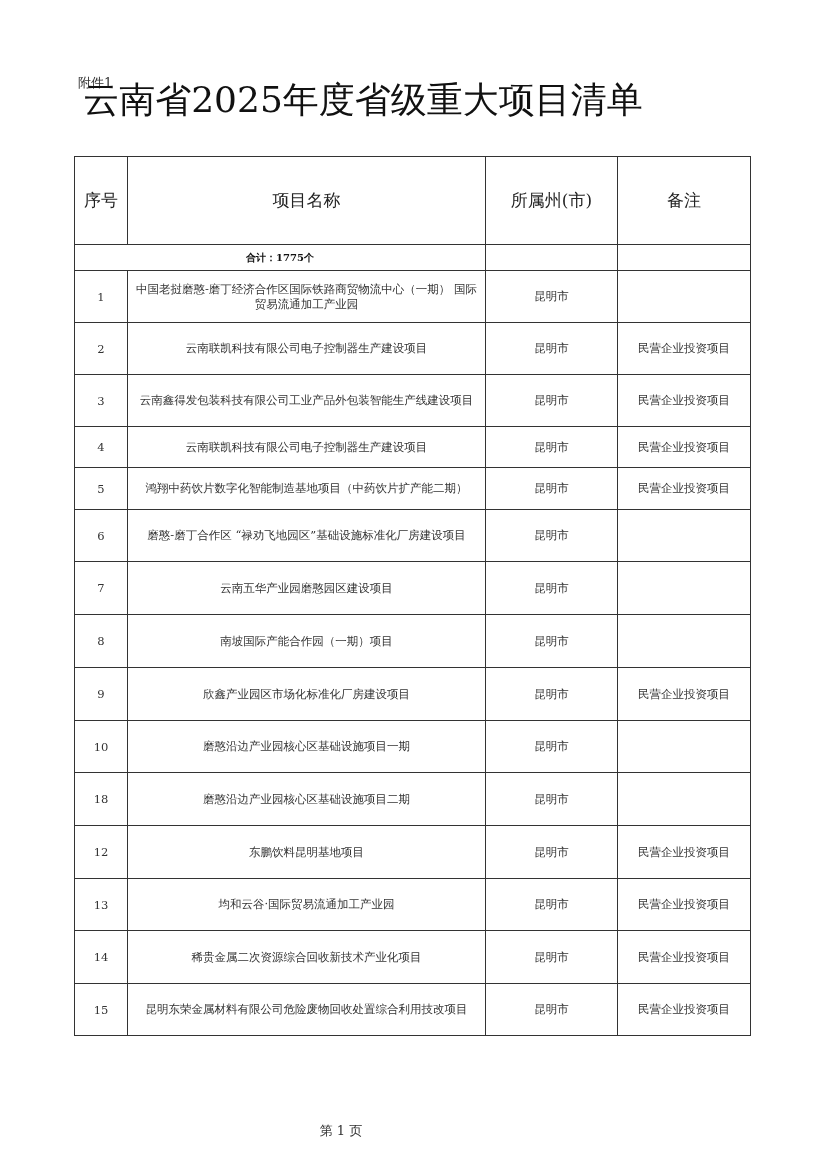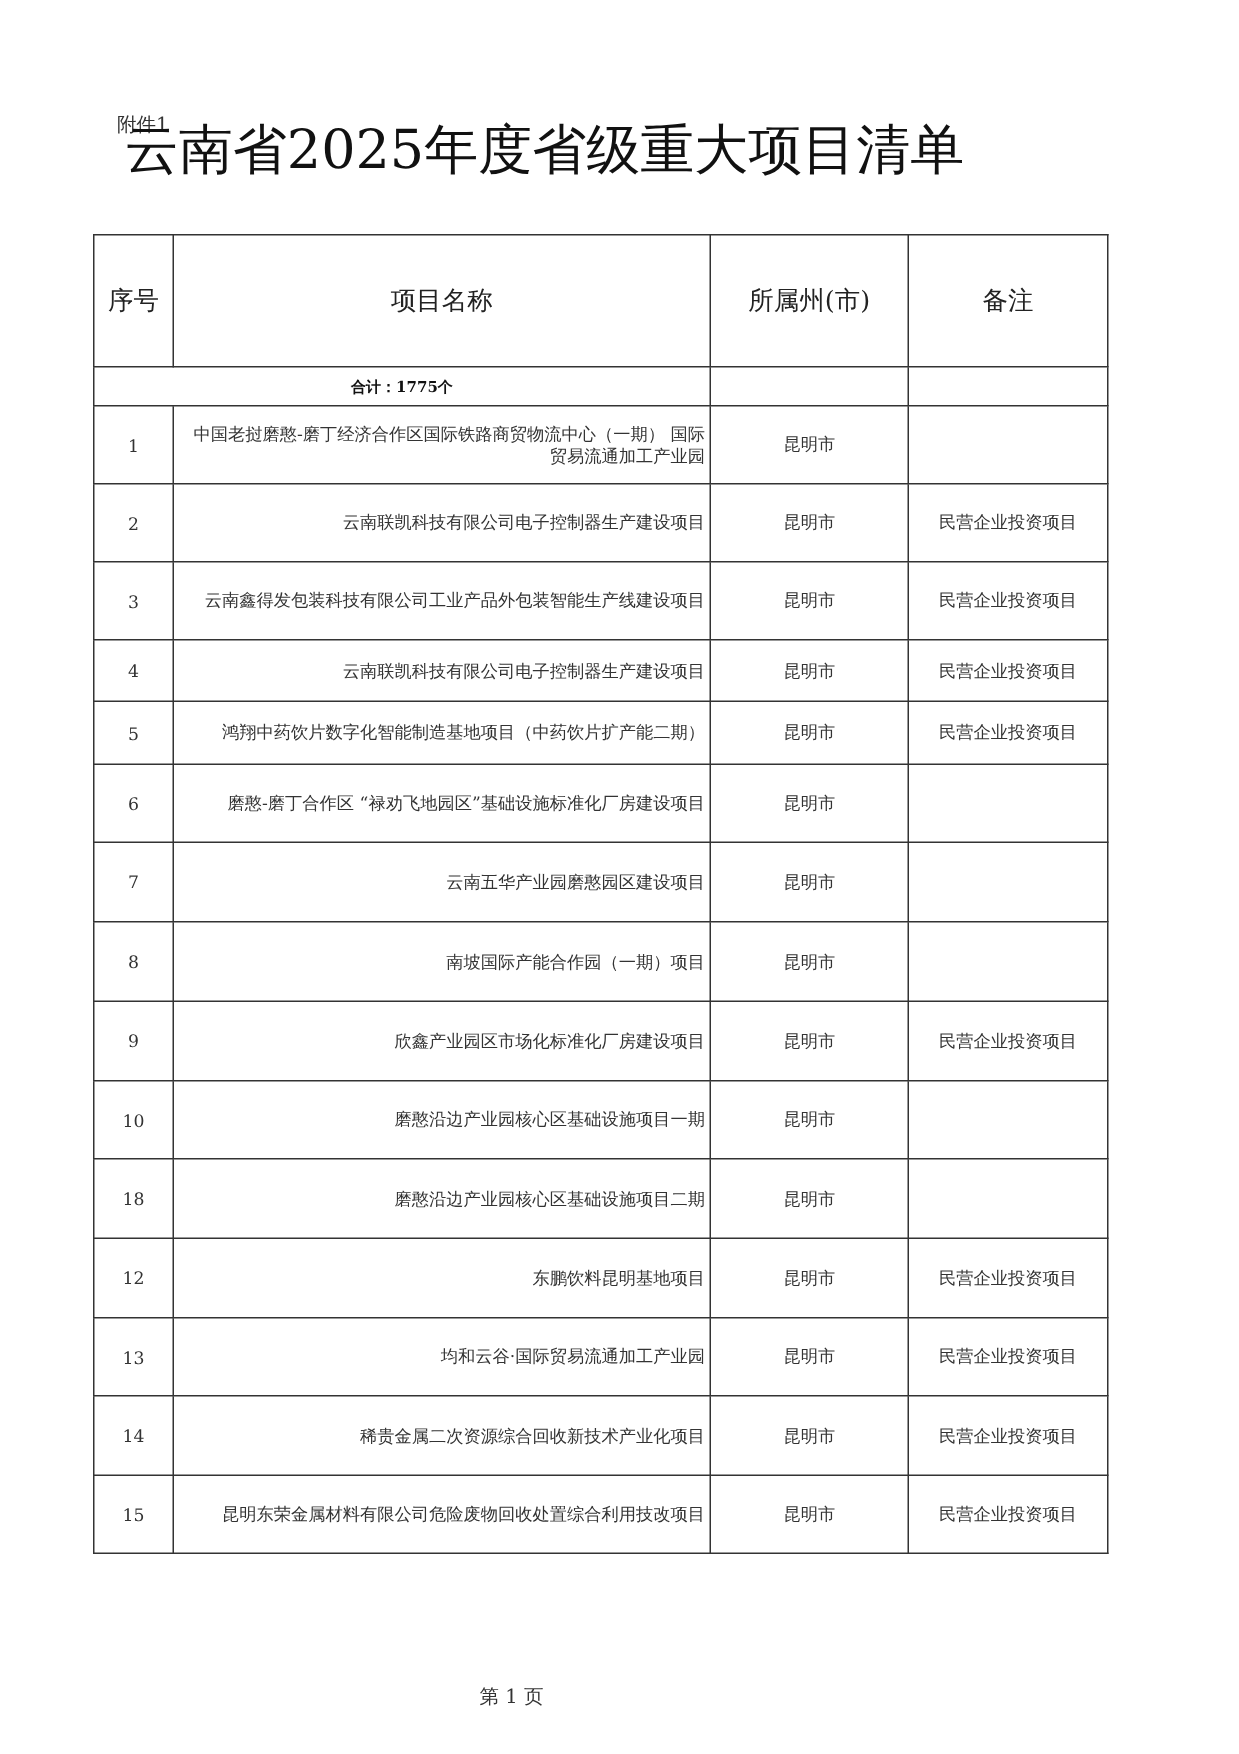--- a/index.html
+++ b/index.html
@@ -1,34 +1,34 @@
 <!DOCTYPE html>
 <html><head>
   <meta charset="utf-8">
   <style>
     html, body { margin: 0; padding: 0; background: #ffffff; }
     body { width: 826px; height: 1169px; position: relative; overflow: hidden;
       font-family: "DejaVu Serif", "Liberation Serif", serif; color: #222; }
     .attach { position: absolute; left: 78px; top: 74px; font-size: 13px; color: #333; }
     .title { position: absolute; left: 0; width: 726px; top: 76px; text-align: center;
       font-size: 36px; color: #111; letter-spacing: 0px; }
-    table { position: absolute; left: 62px; top: 156px; width: 676px;
+    table { position: absolute; left: 74px; top: 156px; width: 676px;
       border-collapse: collapse; table-layout: fixed; }
     td { border: 1.3px solid #333; padding: 0; font-size: 11.5px; color: #333; vertical-align: middle; }
     .col-no { width: 53px; }
     .col-name { width: 358px; }
     .col-pref { width: 132px; }
     .col-note { width: 133px; }
     .hdr td { height: 87px; font-size: 17px; text-align: center; color: #222; }
     .sum td { height: 25px; }
     .sum .lbl { text-align: center; font-weight: bold; font-size: 10px; color: #111; }
     .cat .lbl { text-align: center; font-size: 11.5px; color: #333; }
     .row td { height: 51px; }
     .row .no { text-align: center; }
-    .row .name { text-align: right; padding: 0 3px 0 3px; line-height: 15px; font-size: 11.5px; }
+    .row .name { text-align: center; padding: 0 3px 0 3px; line-height: 15px; font-size: 11.5px; }
     .row .pref { text-align: center; }
     .row .note { text-align: center; }
     .footer { position: absolute; left: 0; width: 682px; top: 1122px; text-align: center; font-size: 13px; color: #333; }
   </style>
 </head>
 <body>
 
 <div class="attach">附件1</div>
 <div class="title">云南省2025年度省级重大项目清单</div>
 

